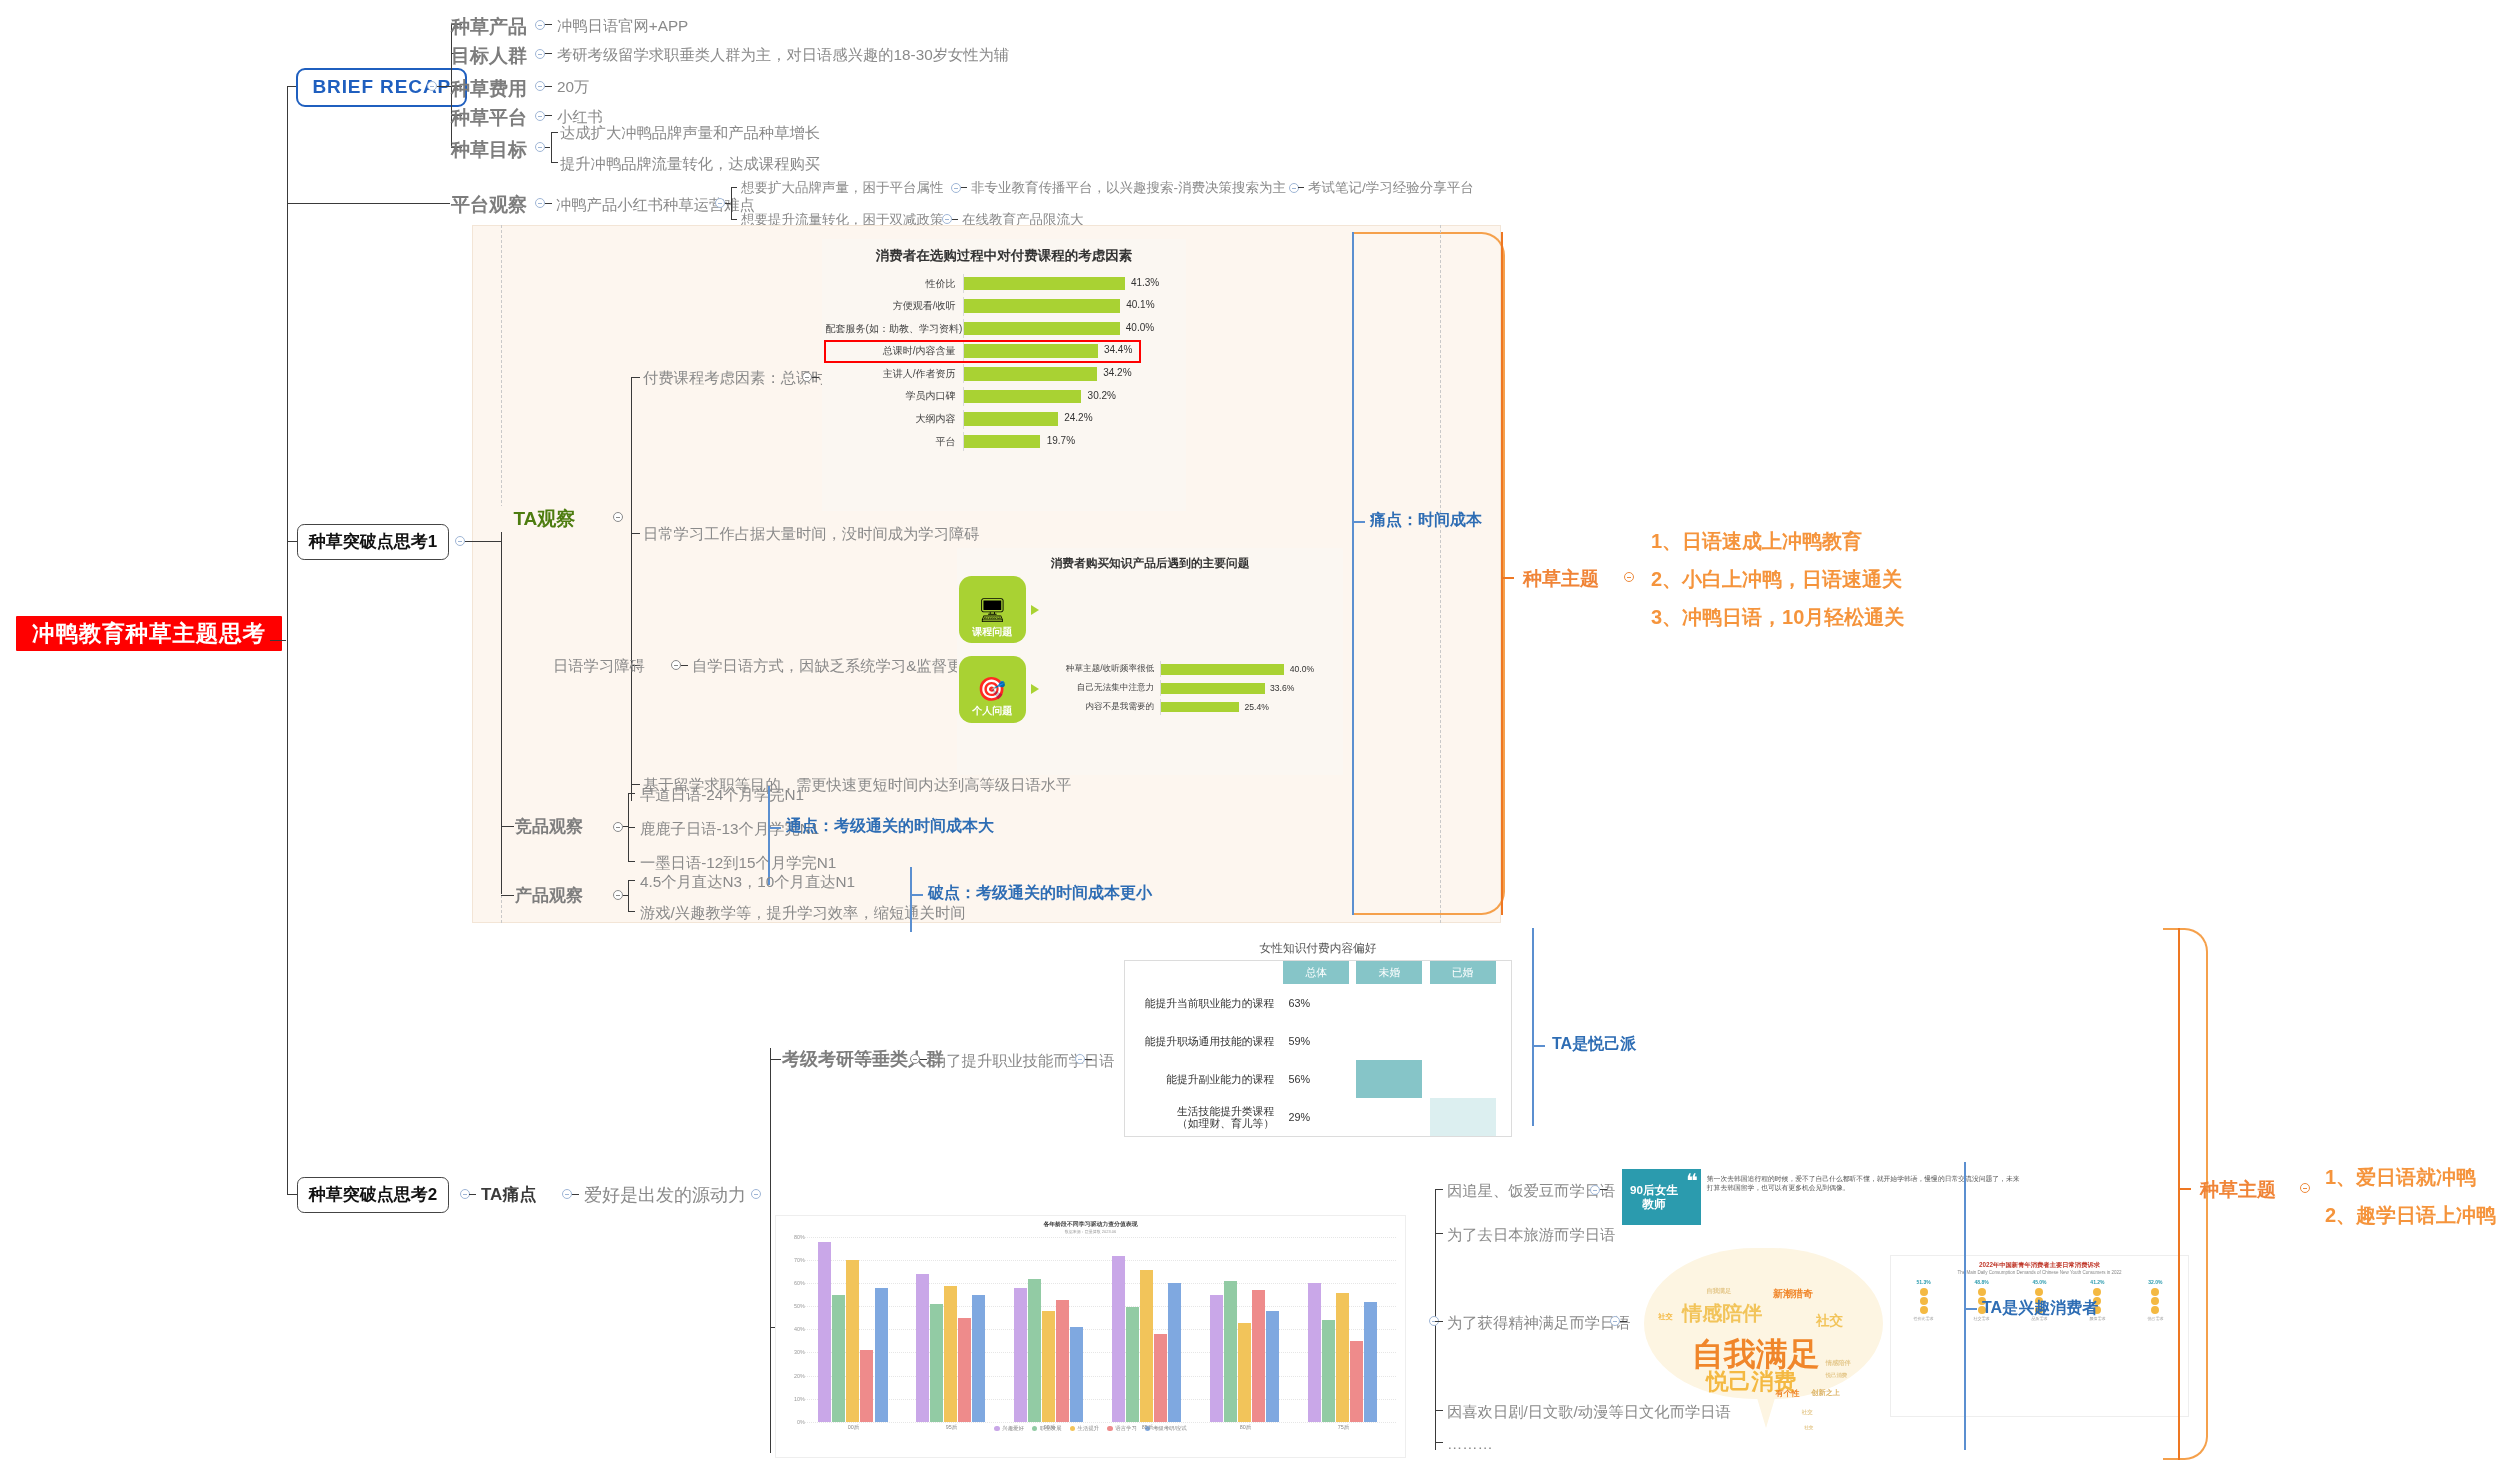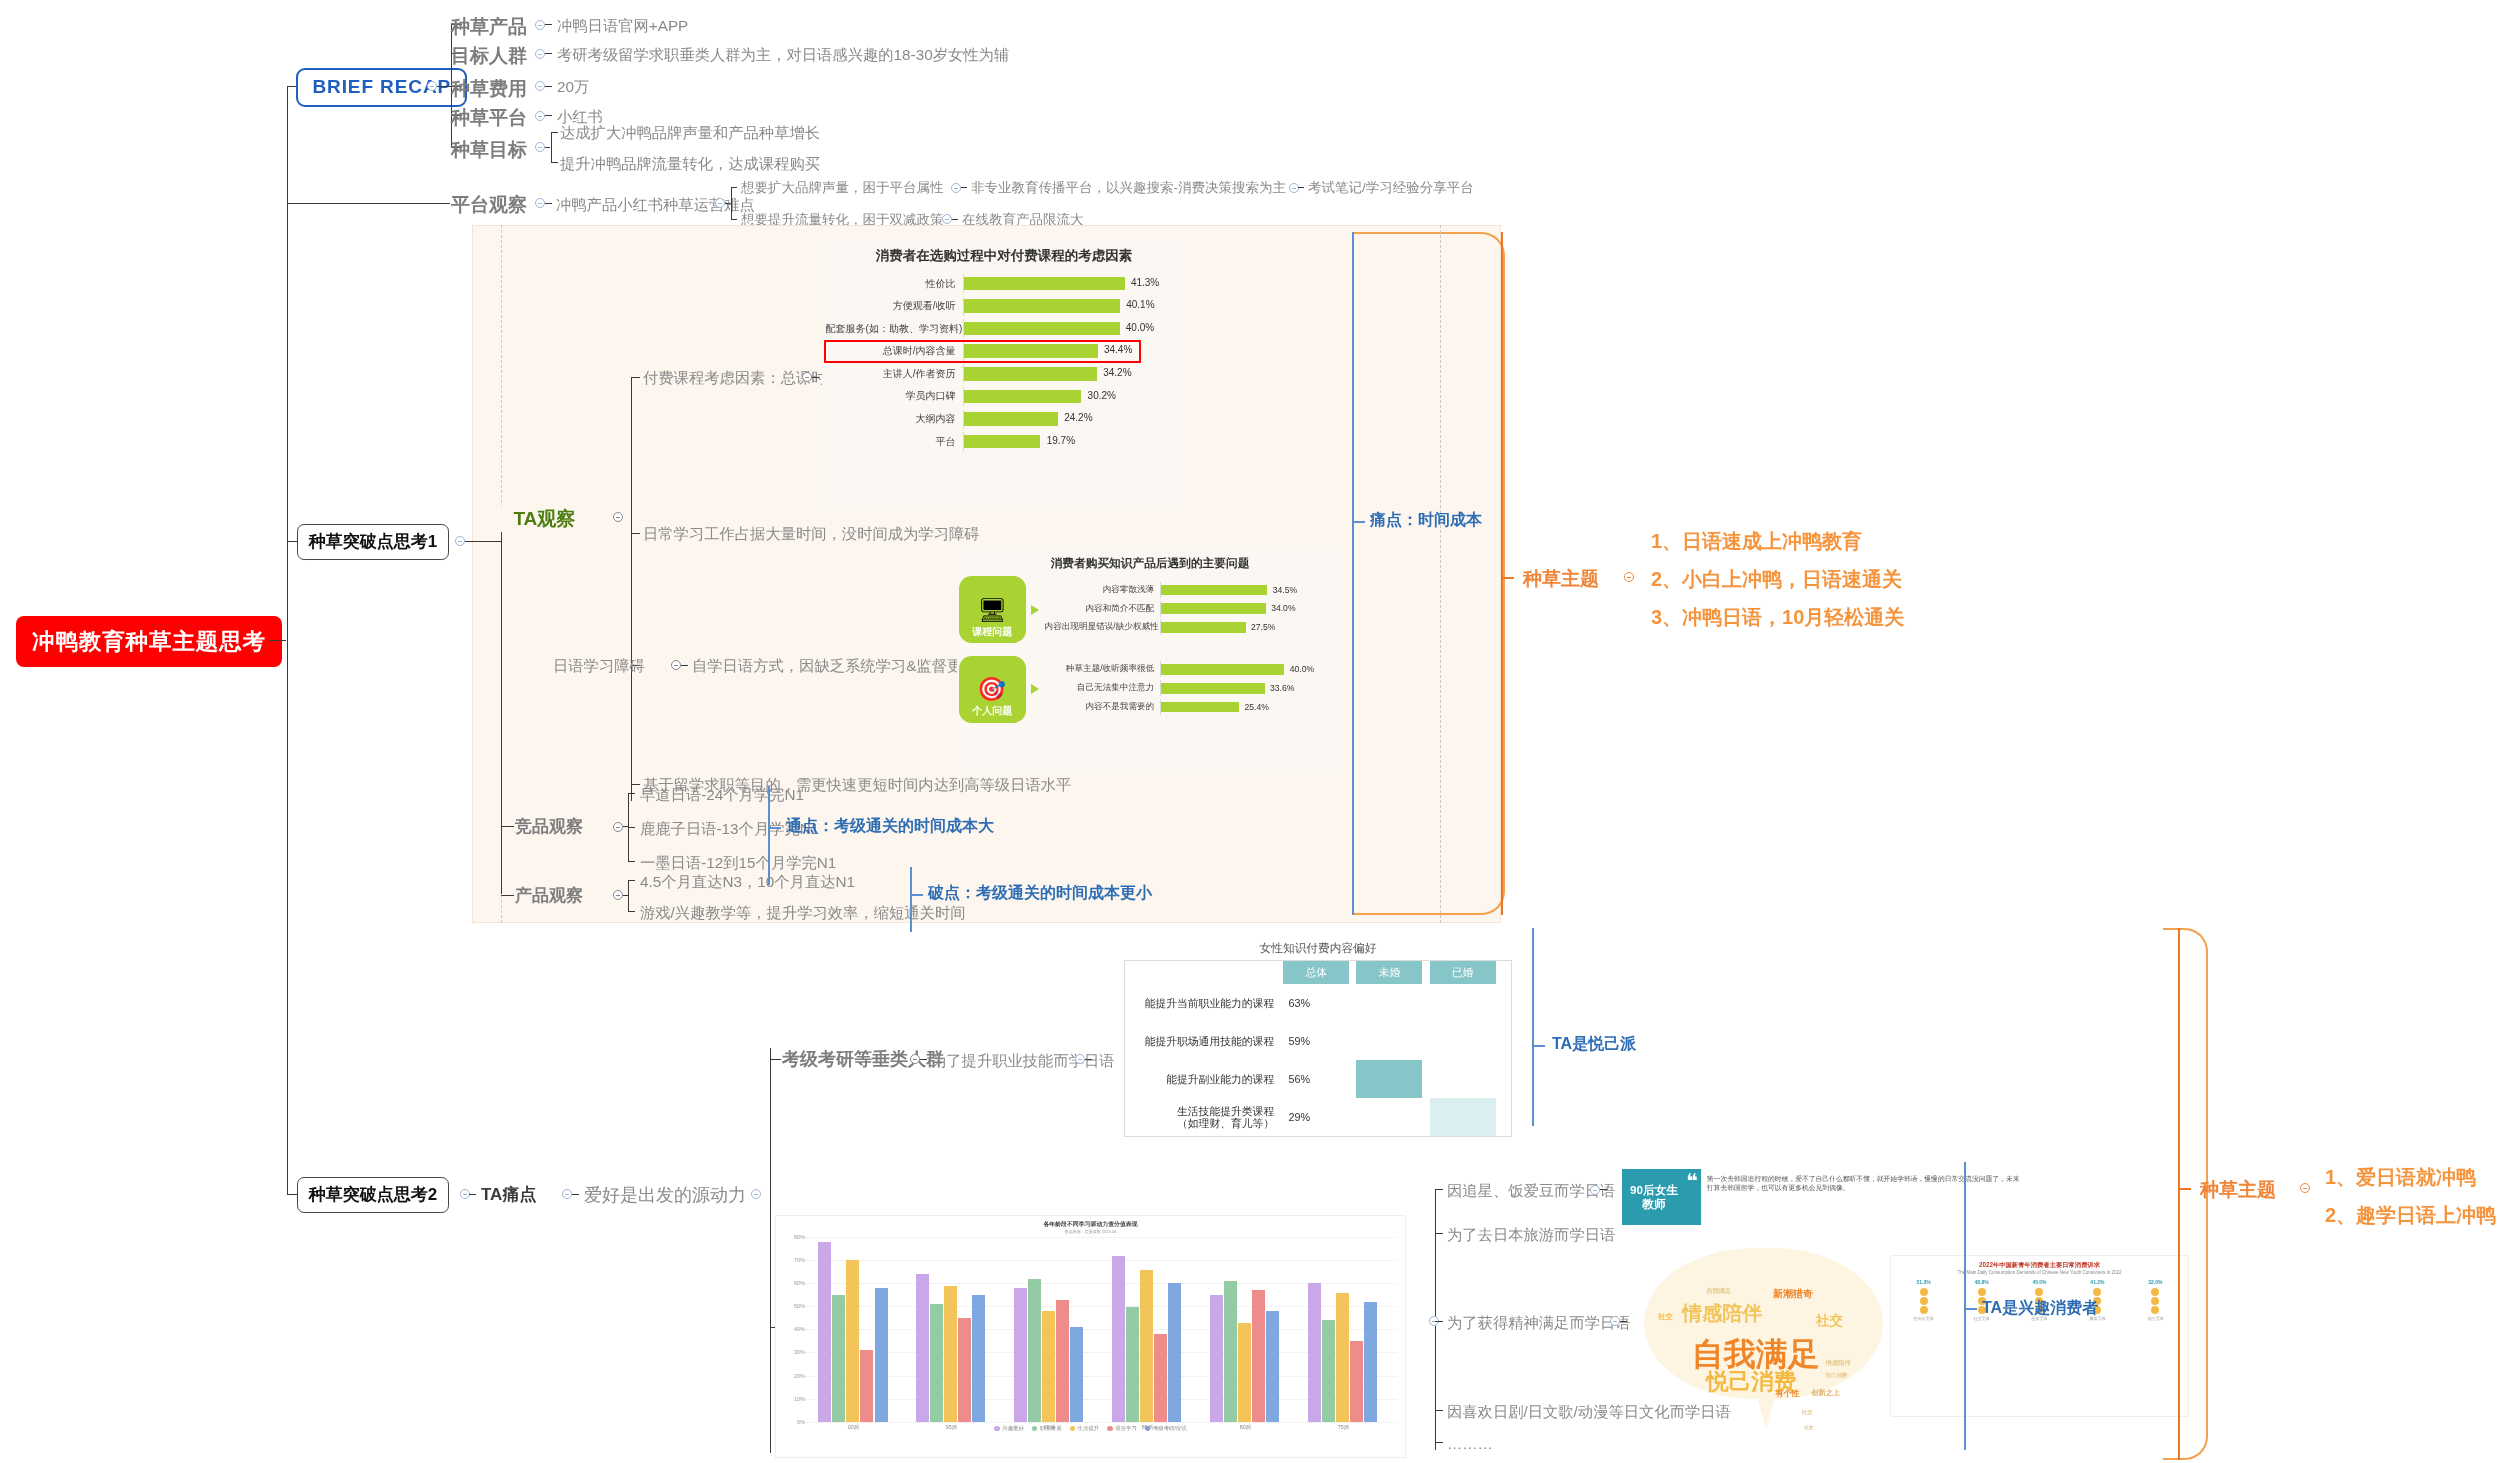--- a/index.html
+++ b/index.html
@@ -16,22 +16,22 @@
     overflow: hidden;
   }
   .abs { position: absolute; }
 
   
   .root-node {
     background: #FF0000;
     color: #ffffff;
     font-weight: bold;
     font-size: 22.5px;
-    border-radius: 8px;
-    padding: 10px 16px;
+    border-radius: 1px;
+    padding: 2px 16px;
     white-space: nowrap;
     letter-spacing: 0.9px;
     text-align: center;
   }
   .brief-node {
     border: 2.7px solid #1F5FBF;
     color: #1F5FBF;
     font-weight: bold;
     font-size: 19px;
     border-radius: 9px;
@@ -366,43 +366,20 @@
 
   <div class="abs chart-card" style="left:957px; top:548px; width:386px; height:227px; background:#FBF7F2;">
     <div class="chart-title" style="font-size:11.7px;">消费者购买知识产品后遇到的主要问题</div>
     <div id="chart2-body" style="padding:5.4px 7.2px 0 1.8px;">
         <div style="display: flex; align-items: center; margin-bottom: 12.6px;">
           <div class="icon-tile" style="background: rgb(169, 210, 51);">
             <div style="font-size: 23.4px; line-height: 1; margin-bottom: 2.7px;">🖥</div>
             <div class="cap">课程问题</div>
           </div>
           <div class="tri-right" style="margin: 0px 5.4px;"></div>
-          <div style="flex: 1 1 0%; padding-right: 36px;">
-            <div class="b2-row">
-              <div class="b2-cat">内容零散浅薄</div>
-              <div class="b2-track">
-                <div class="b2-fill" style="width: 76.6667%; background: rgb(169, 210, 51);"></div>
-                <div class="b2-val" style="left: calc(76.6667% + 5.4px);">34.5%</div>
-              </div>
-            </div>
-            <div class="b2-row">
-              <div class="b2-cat">内容和简介不匹配</div>
-              <div class="b2-track">
-                <div class="b2-fill" style="width: 75.5556%; background: rgb(169, 210, 51);"></div>
-                <div class="b2-val" style="left: calc(75.5556% + 5.4px);">34.0%</div>
-              </div>
-            </div>
-            <div class="b2-row">
-              <div class="b2-cat">内容出现明显错误/缺少权威性</div>
-              <div class="b2-track">
-                <div class="b2-fill" style="width: 61.1111%; background: rgb(169, 210, 51);"></div>
-                <div class="b2-val" style="left: calc(61.1111% + 5.4px);">27.5%</div>
-              </div>
-            </div>
-          </div>
         </div>
         <div style="display: flex; align-items: center; margin-bottom: 0px;">
           <div class="icon-tile" style="background: rgb(169, 210, 51);">
             <div style="font-size: 23.4px; line-height: 1; margin-bottom: 2.7px;">🎯</div>
             <div class="cap">个人问题</div>
           </div>
           <div class="tri-right" style="margin: 0px 5.4px;"></div>
           <div style="flex: 1 1 0%; padding-right: 36px;">
             <div class="b2-row">
               <div class="b2-cat">种草主题/收听频率很低</div>

